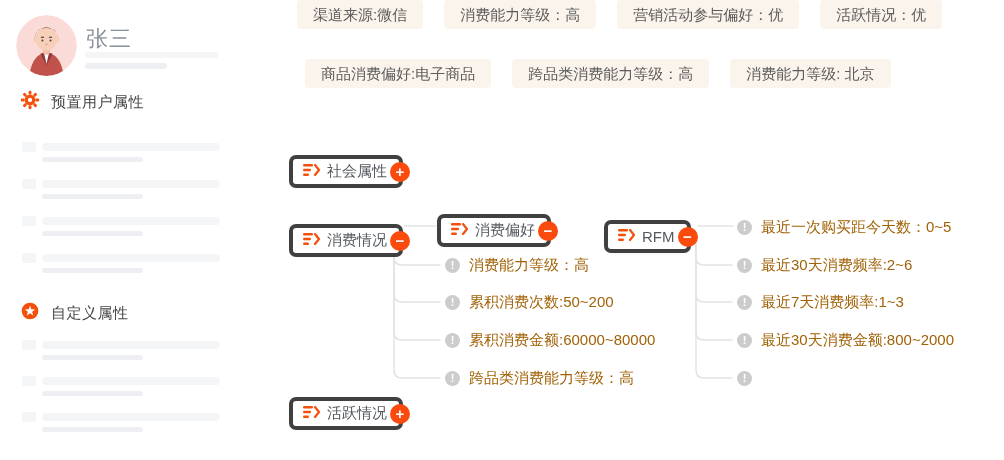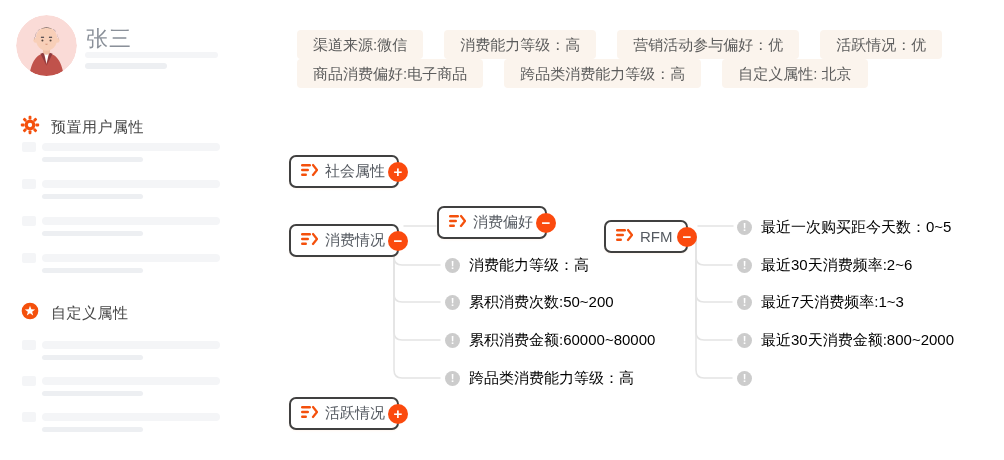--- a/index.html
+++ b/index.html
@@ -17,30 +17,30 @@
   .section-header .label{font-size:15px;color:#474747;font-weight:500;letter-spacing:.5px;}
   .sk-row .sq{position:absolute;left:22px;width:14px;height:10px;border-radius:2px;background:#f4f5f7;}
   .sk-row .bar{position:absolute;left:42px;width:178px;height:8px;border-radius:4px;background:#f4f5f7;}
   .sk-row .sub{position:absolute;left:42px;width:101px;height:5px;border-radius:2.5px;background:#edeff2;}
   
   .tags-row{position:absolute;left:297px;display:flex;gap:21px;}
   .tag{background:#fbf4ed;border-radius:4px;padding:6px 16px;font-size:15px;color:#5c5c5c;white-space:nowrap;line-height:17px;}
   
   .edges{position:absolute;left:0;top:0;z-index:0;}
   .node{position:absolute;z-index:1;display:flex;align-items:center;gap:7px;height:33px;
-    padding:0 12px 0 10px;background:#fff;border:2px solid #404040;border-radius:7px;
+    padding:0 12px 0 10px;background:#fff;border:4px solid #404040;border-radius:7px;
     box-sizing:border-box;box-shadow:0 1px 2px rgba(255,150,80,.08);}
   .node .node-label{font-size:15px;color:#555a61;font-weight:500;white-space:nowrap;}
   .toggle{position:absolute;right:-11px;top:50%;transform:translateY(-50%);
     width:20px;height:20px;border-radius:50%;background:#fb4a0e;color:#fff;
     font-size:15px;font-weight:bold;display:flex;align-items:center;justify-content:center;line-height:1;cursor:pointer;}
   .leaf{position:absolute;z-index:1;display:flex;align-items:center;gap:9px;height:22px;}
   .leaf-icon{flex:0 0 15px;width:15px;height:15px;border-radius:50%;background:#cccccc;color:#fff;
     font-size:11px;font-weight:bold;display:flex;align-items:center;justify-content:center;line-height:1;}
-  .leaf-label{font-size:15px;color:#000000;white-space:nowrap;}
+  .leaf-label{font-size:15px;color:#a16207;white-space:nowrap;}
 </style>
 </head>
 <body>
 
 <div class="canvas">
 
   <svg class="edges" width="1004" height="460">
     <g stroke="#e4e4e4" stroke-width="1.5" fill="none" stroke-linecap="round">
       <path d="M404 226 H436"></path>
       <path d="M394 236 V257 Q394 265 402 265 H440"></path>
@@ -77,21 +77,21 @@
         <circle cx="34" cy="25" r="1" fill="#53443e"></circle>
         <path d="M24.5 21.8 H27.6 M32.4 21.8 H35.5" stroke="#2b2e38" stroke-width="1"></path>
         <path d="M29 28.5 q1 .8 2 0" stroke="#d79a80" stroke-width="1" fill="none"></path>
       </g>
     </svg>
   </div>
   <div class="profile-name">张三</div>
   <div class="sk" style="left:85px;top:52px;width:133px;height:6px;"></div>
   <div class="sk dk" style="left:85px;top:63px;width:82px;height:6px;"></div>
 
-  <div class="section-header" style="top:90px;margin-top:25px;">
+  <div class="section-header" style="top:90px;">
     <span>
       <svg width="20" height="20" viewBox="0 0 24 24">
         <g fill="#f4500c">
           <circle cx="12" cy="12" r="6.5"></circle>
           <g>
             <rect x="10.3" y="1" width="3.4" height="4.5" rx="1"></rect>
             <rect x="10.3" y="18.5" width="3.4" height="4.5" rx="1"></rect>
             <rect x="10.3" y="1" width="3.4" height="4.5" rx="1" transform="rotate(45 12 12)"></rect>
             <rect x="10.3" y="18.5" width="3.4" height="4.5" rx="1" transform="rotate(45 12 12)"></rect>
             <rect x="10.3" y="1" width="3.4" height="4.5" rx="1" transform="rotate(90 12 12)"></rect>
@@ -146,30 +146,30 @@
     <div class="sq" style="top:376px;"></div>
       <div class="bar" style="top:377px;"></div>
       <div class="sub" style="top:391px;"></div>
   </div>
   <div class="sk-row">
     <div class="sq" style="top:412px;"></div>
       <div class="bar" style="top:413px;"></div>
       <div class="sub" style="top:427px;"></div>
   </div>
 
-  <div class="tags-row" style="top:30px;">
+  <div class="tags-row" style="top:0;">
     <span class="tag">渠道来源:微信</span>
     <span class="tag">消费能力等级：高</span>
     <span class="tag">营销活动参与偏好：优</span>
     <span class="tag">活跃情况：优</span>
   </div>
-  <div class="tags-row" style="top:59px;">
+  <div class="tags-row" style="top:59px;margin-left:8px;">
     <span class="tag">商品消费偏好:电子商品</span>
     <span class="tag">跨品类消费能力等级：高</span>
-    <span class="tag">自定义属性: 北京</span>
+    <span class="tag">消费能力等级: 北京</span>
   </div>
 
   <div class="node" style="left:289px;top:155px;">
     <span>
       <svg width="17" height="14" viewBox="0 0 17 14">
           <g fill="#f4500c">
             <rect x="0" y="1" width="10" height="2.4" rx="1.2"></rect>
             <rect x="0" y="5.8" width="8" height="2.4" rx="1.2"></rect>
             <rect x="0" y="10.6" width="6" height="2.4" rx="1.2"></rect>
           </g>
@@ -188,21 +188,21 @@
             <rect x="0" y="5.8" width="8" height="2.4" rx="1.2"></rect>
             <rect x="0" y="10.6" width="6" height="2.4" rx="1.2"></rect>
           </g>
           <path d="M12 2 L16 7 L12 12" stroke="#f4500c" stroke-width="2.2" fill="none" stroke-linecap="round" stroke-linejoin="round"></path>
         </svg>
     </span>
     <span class="node-label">消费情况</span>
     <span class="toggle">−</span>
   </div>
 
-  <div class="node" style="left:437px;top:206px;">
+  <div class="node" style="left:437px;top:214px;">
     <span>
       <svg width="17" height="14" viewBox="0 0 17 14">
           <g fill="#f4500c">
             <rect x="0" y="1" width="10" height="2.4" rx="1.2"></rect>
             <rect x="0" y="5.8" width="8" height="2.4" rx="1.2"></rect>
             <rect x="0" y="10.6" width="6" height="2.4" rx="1.2"></rect>
           </g>
           <path d="M12 2 L16 7 L12 12" stroke="#f4500c" stroke-width="2.2" fill="none" stroke-linecap="round" stroke-linejoin="round"></path>
         </svg>
     </span>

